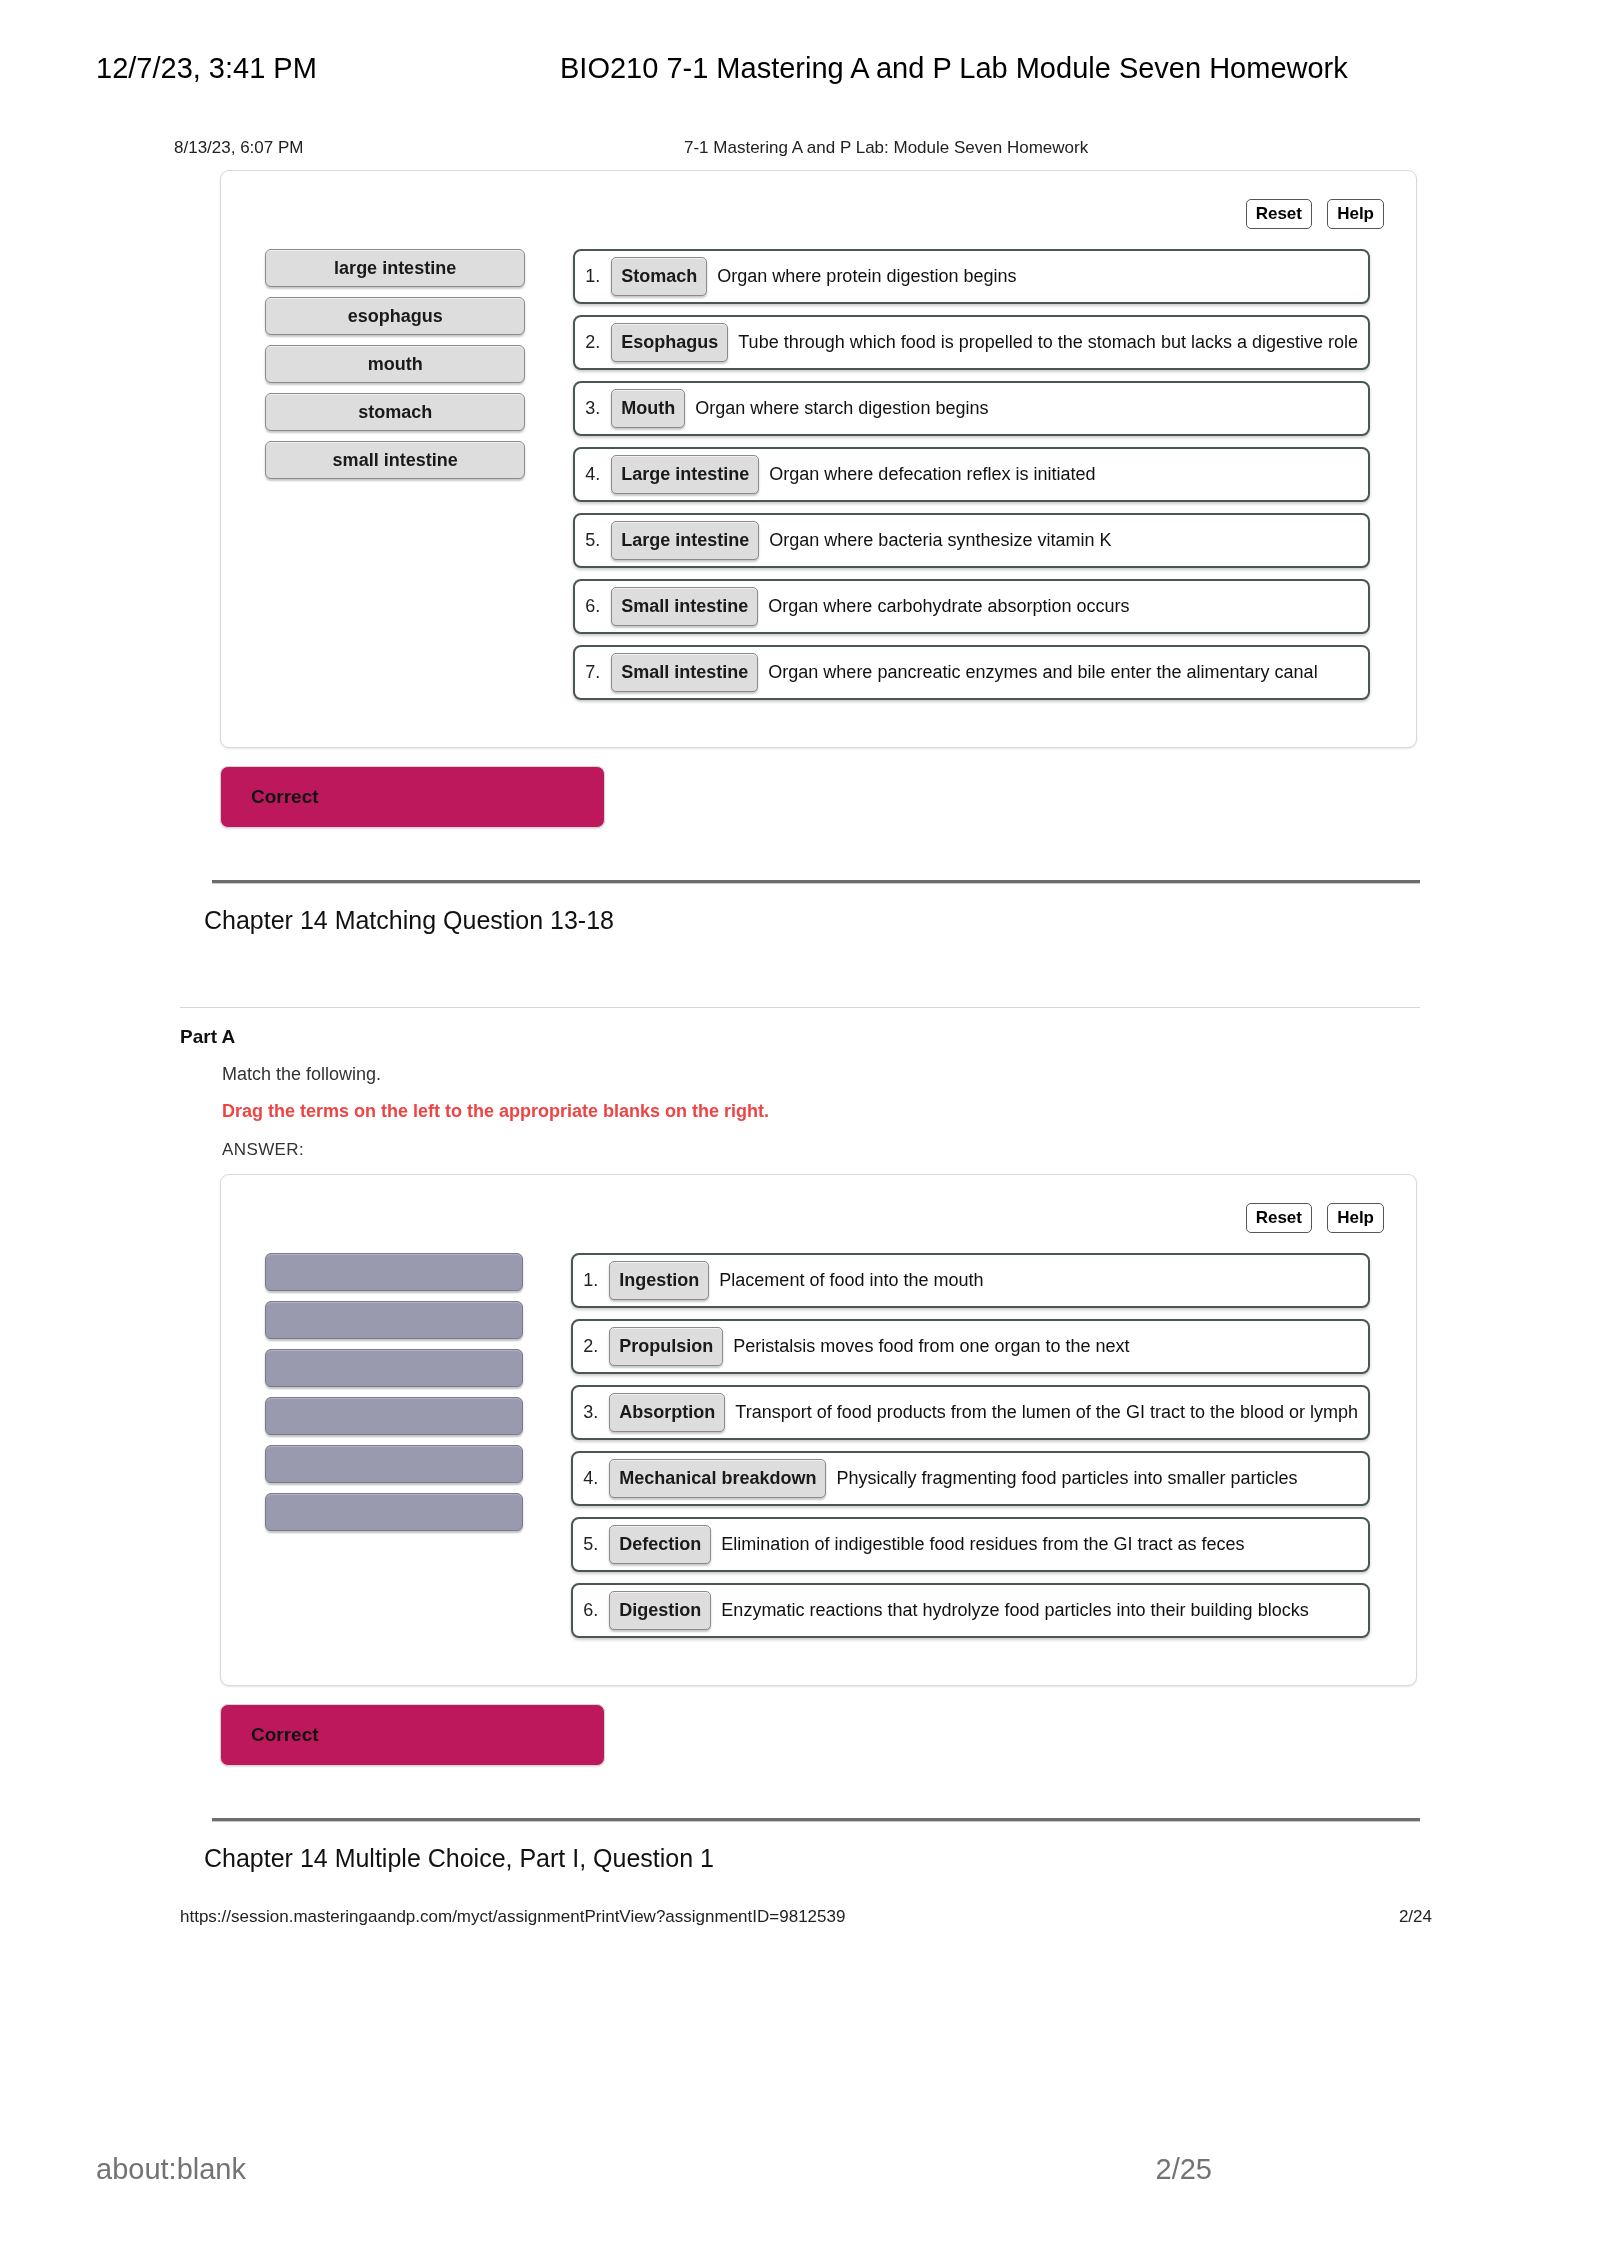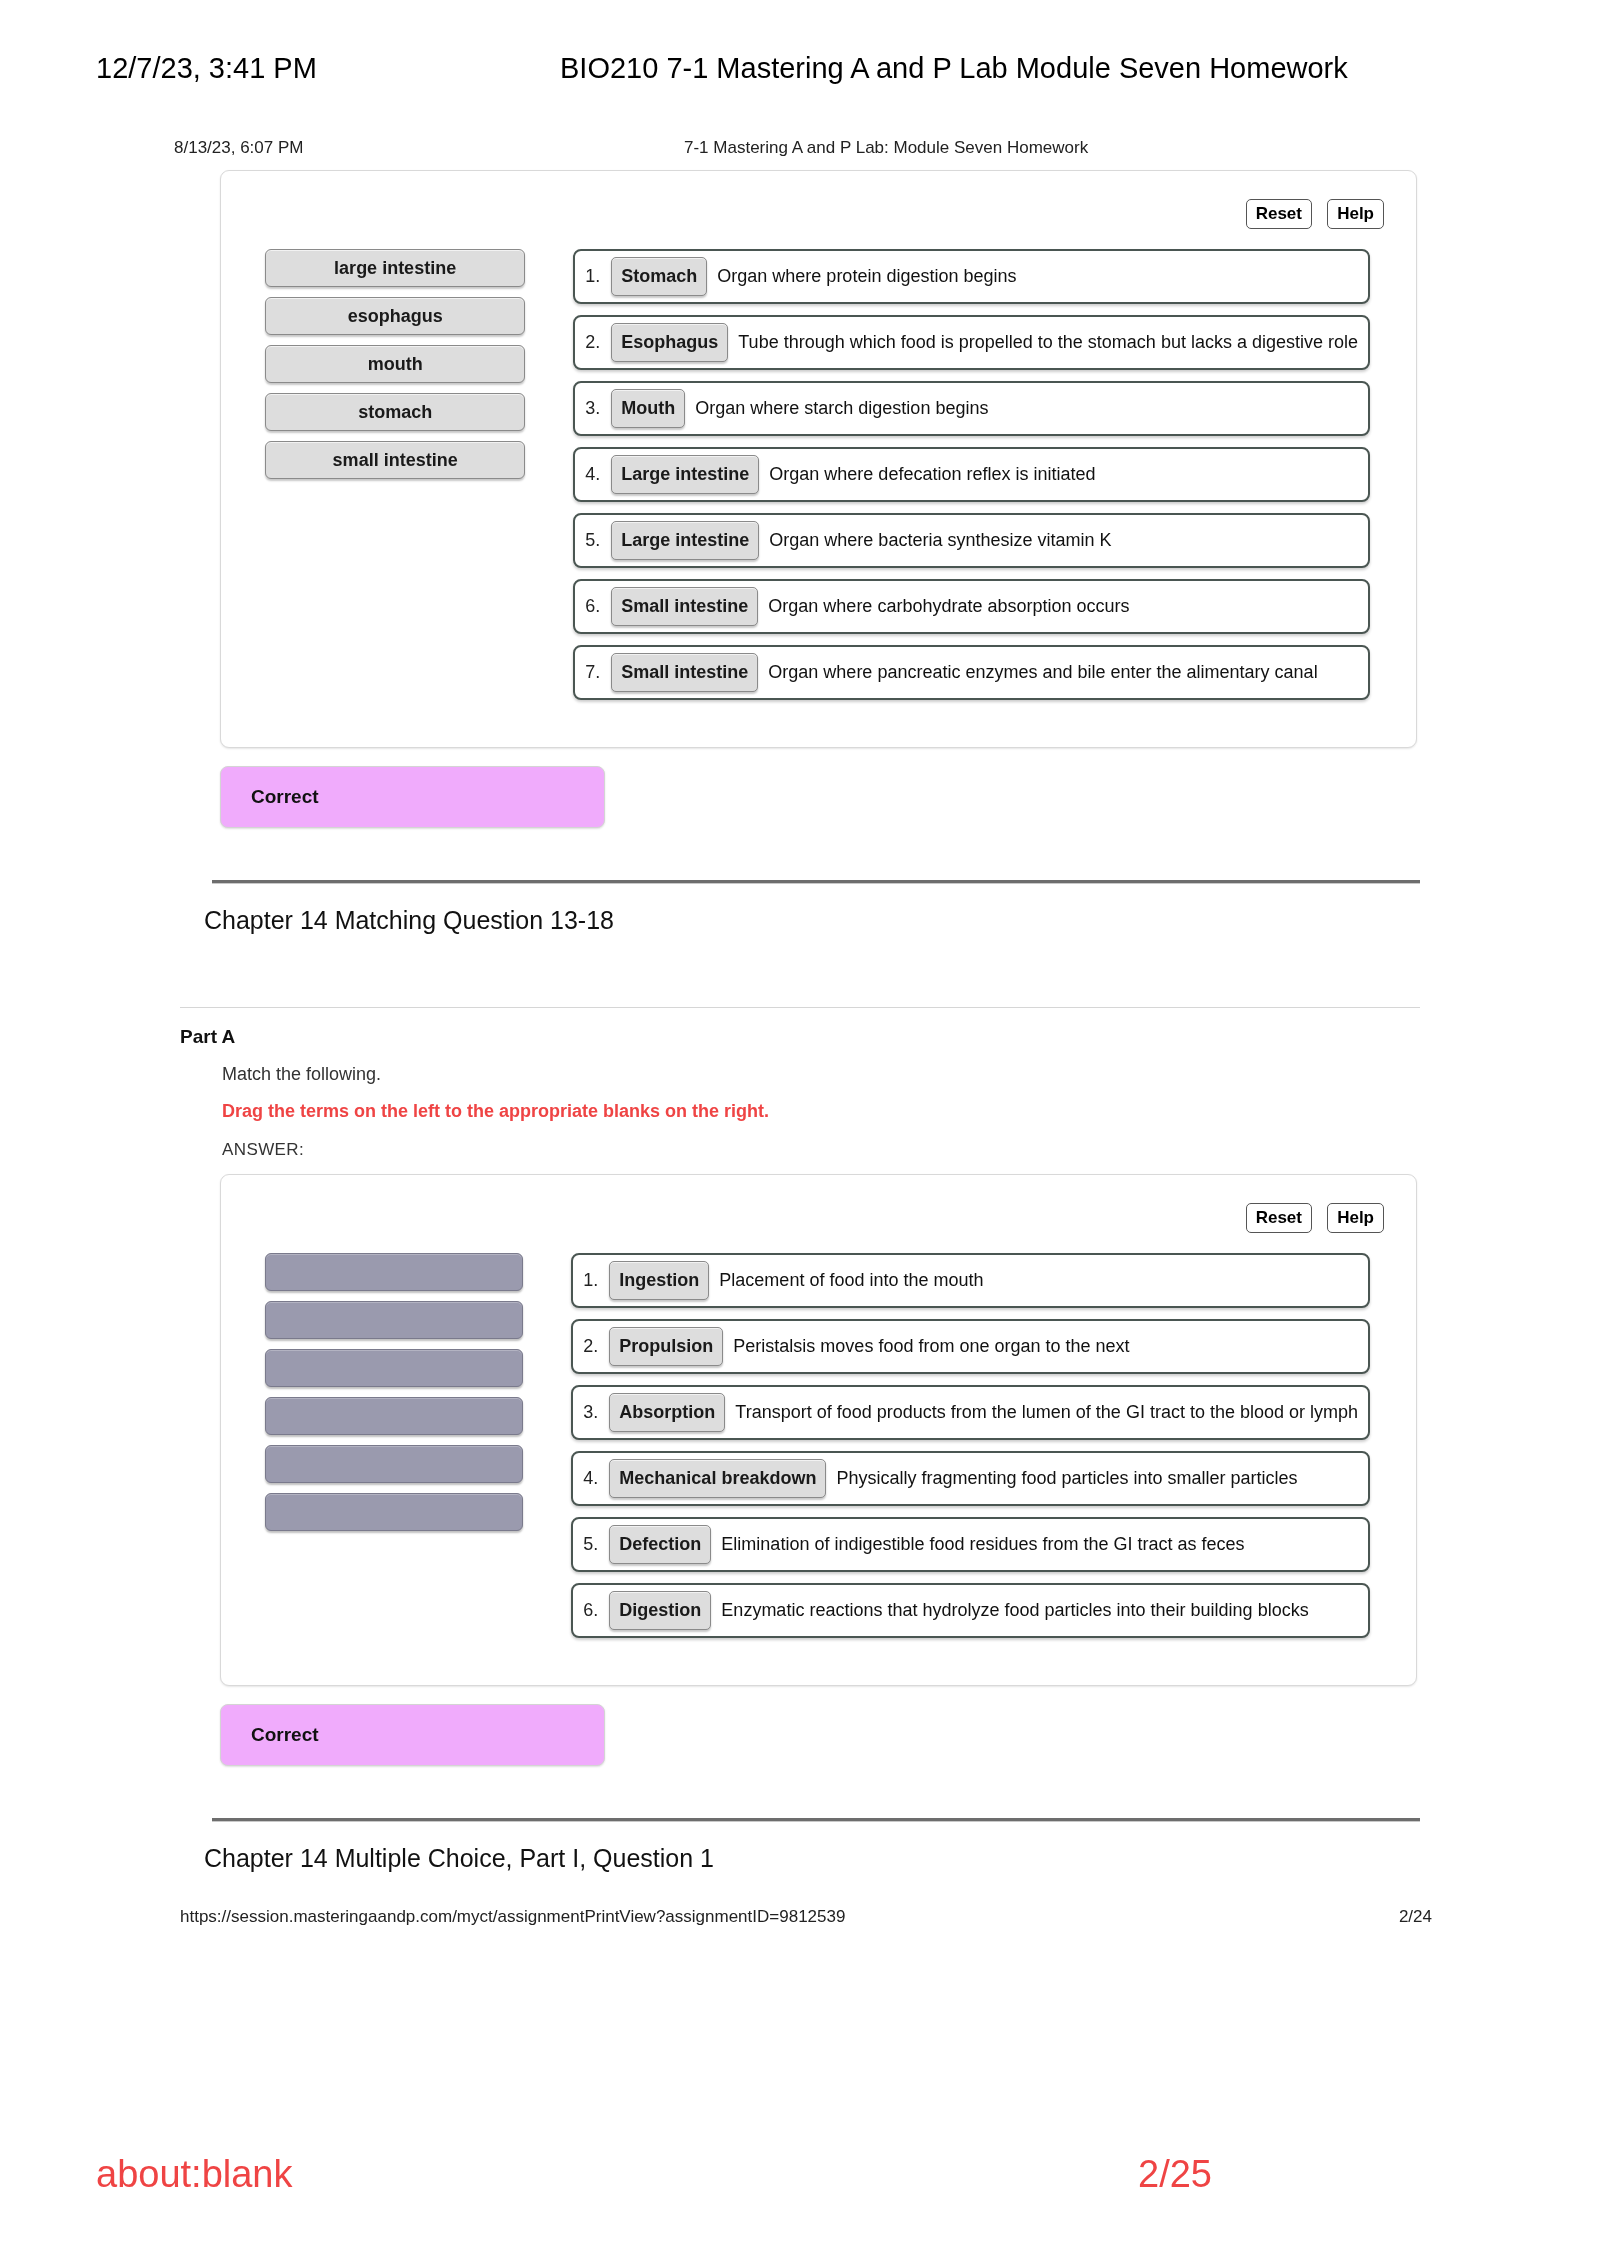--- a/index.html
+++ b/index.html
@@ -39,22 +39,22 @@
     left: 560px;
   }
 
   
   .print-footer {
     position: absolute;
     bottom: 72px;
     left: 0;
     width: 1352px;
     height: 40px;
-    font-size: 38px;
-    color: #ef4444;
+    font-size: 29px;
+    color: #737373;
   }
   .print-footer .pf-left { position: absolute; left: 96px; }
   .print-footer .pf-right { position: absolute; right: 140px; }
 
   
   .doc {
     position: absolute;
     top: 136px;
     left: 12px;
     width: 1600px;
@@ -179,21 +179,21 @@
     color: #111;
     white-space: nowrap;
   }
 
   
   .feedback-box {
     margin-left: 208px;
     margin-top: 18px;
     width: 385px;
     height: 62px;
-    background: #f0abfc;
+    background: #be185d;
     border: 1px solid #d4d4d4;
     border-radius: 8px;
     box-shadow: 0 1px 2px rgba(0,0,0,0.13);
     display: flex;
     align-items: center;
     padding-left: 30px;
     font-size: 19px;
     font-weight: bold;
     color: #111;
   }

